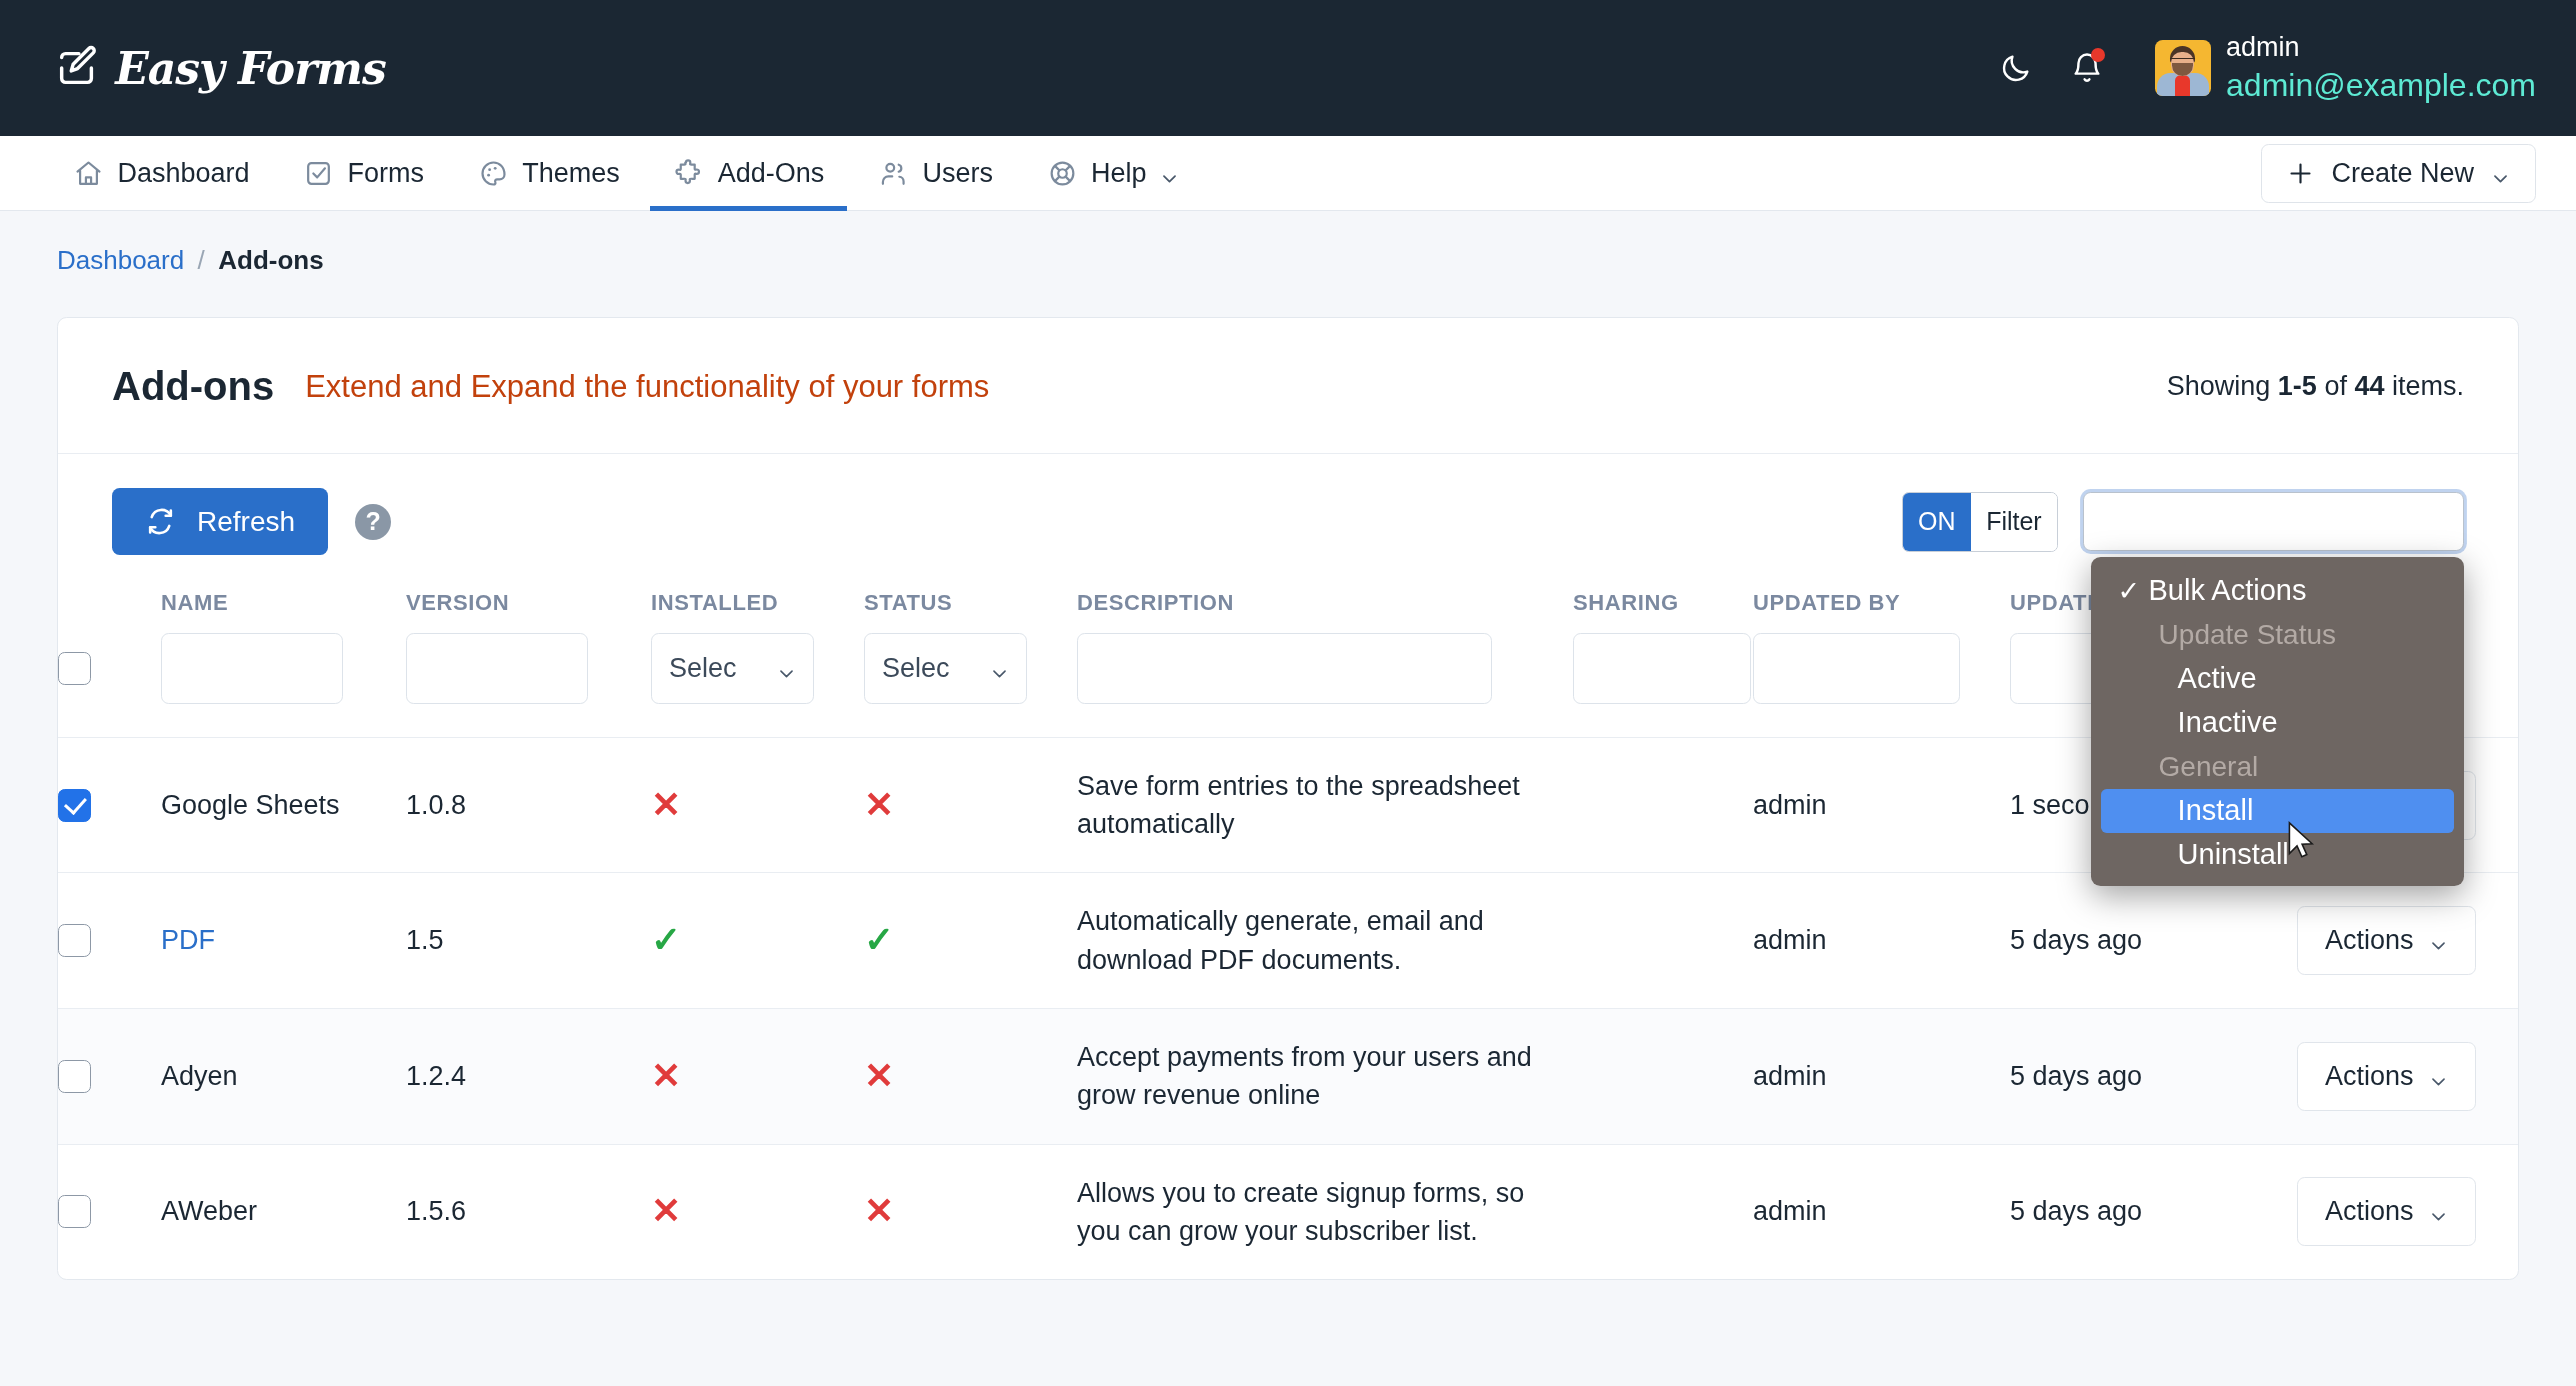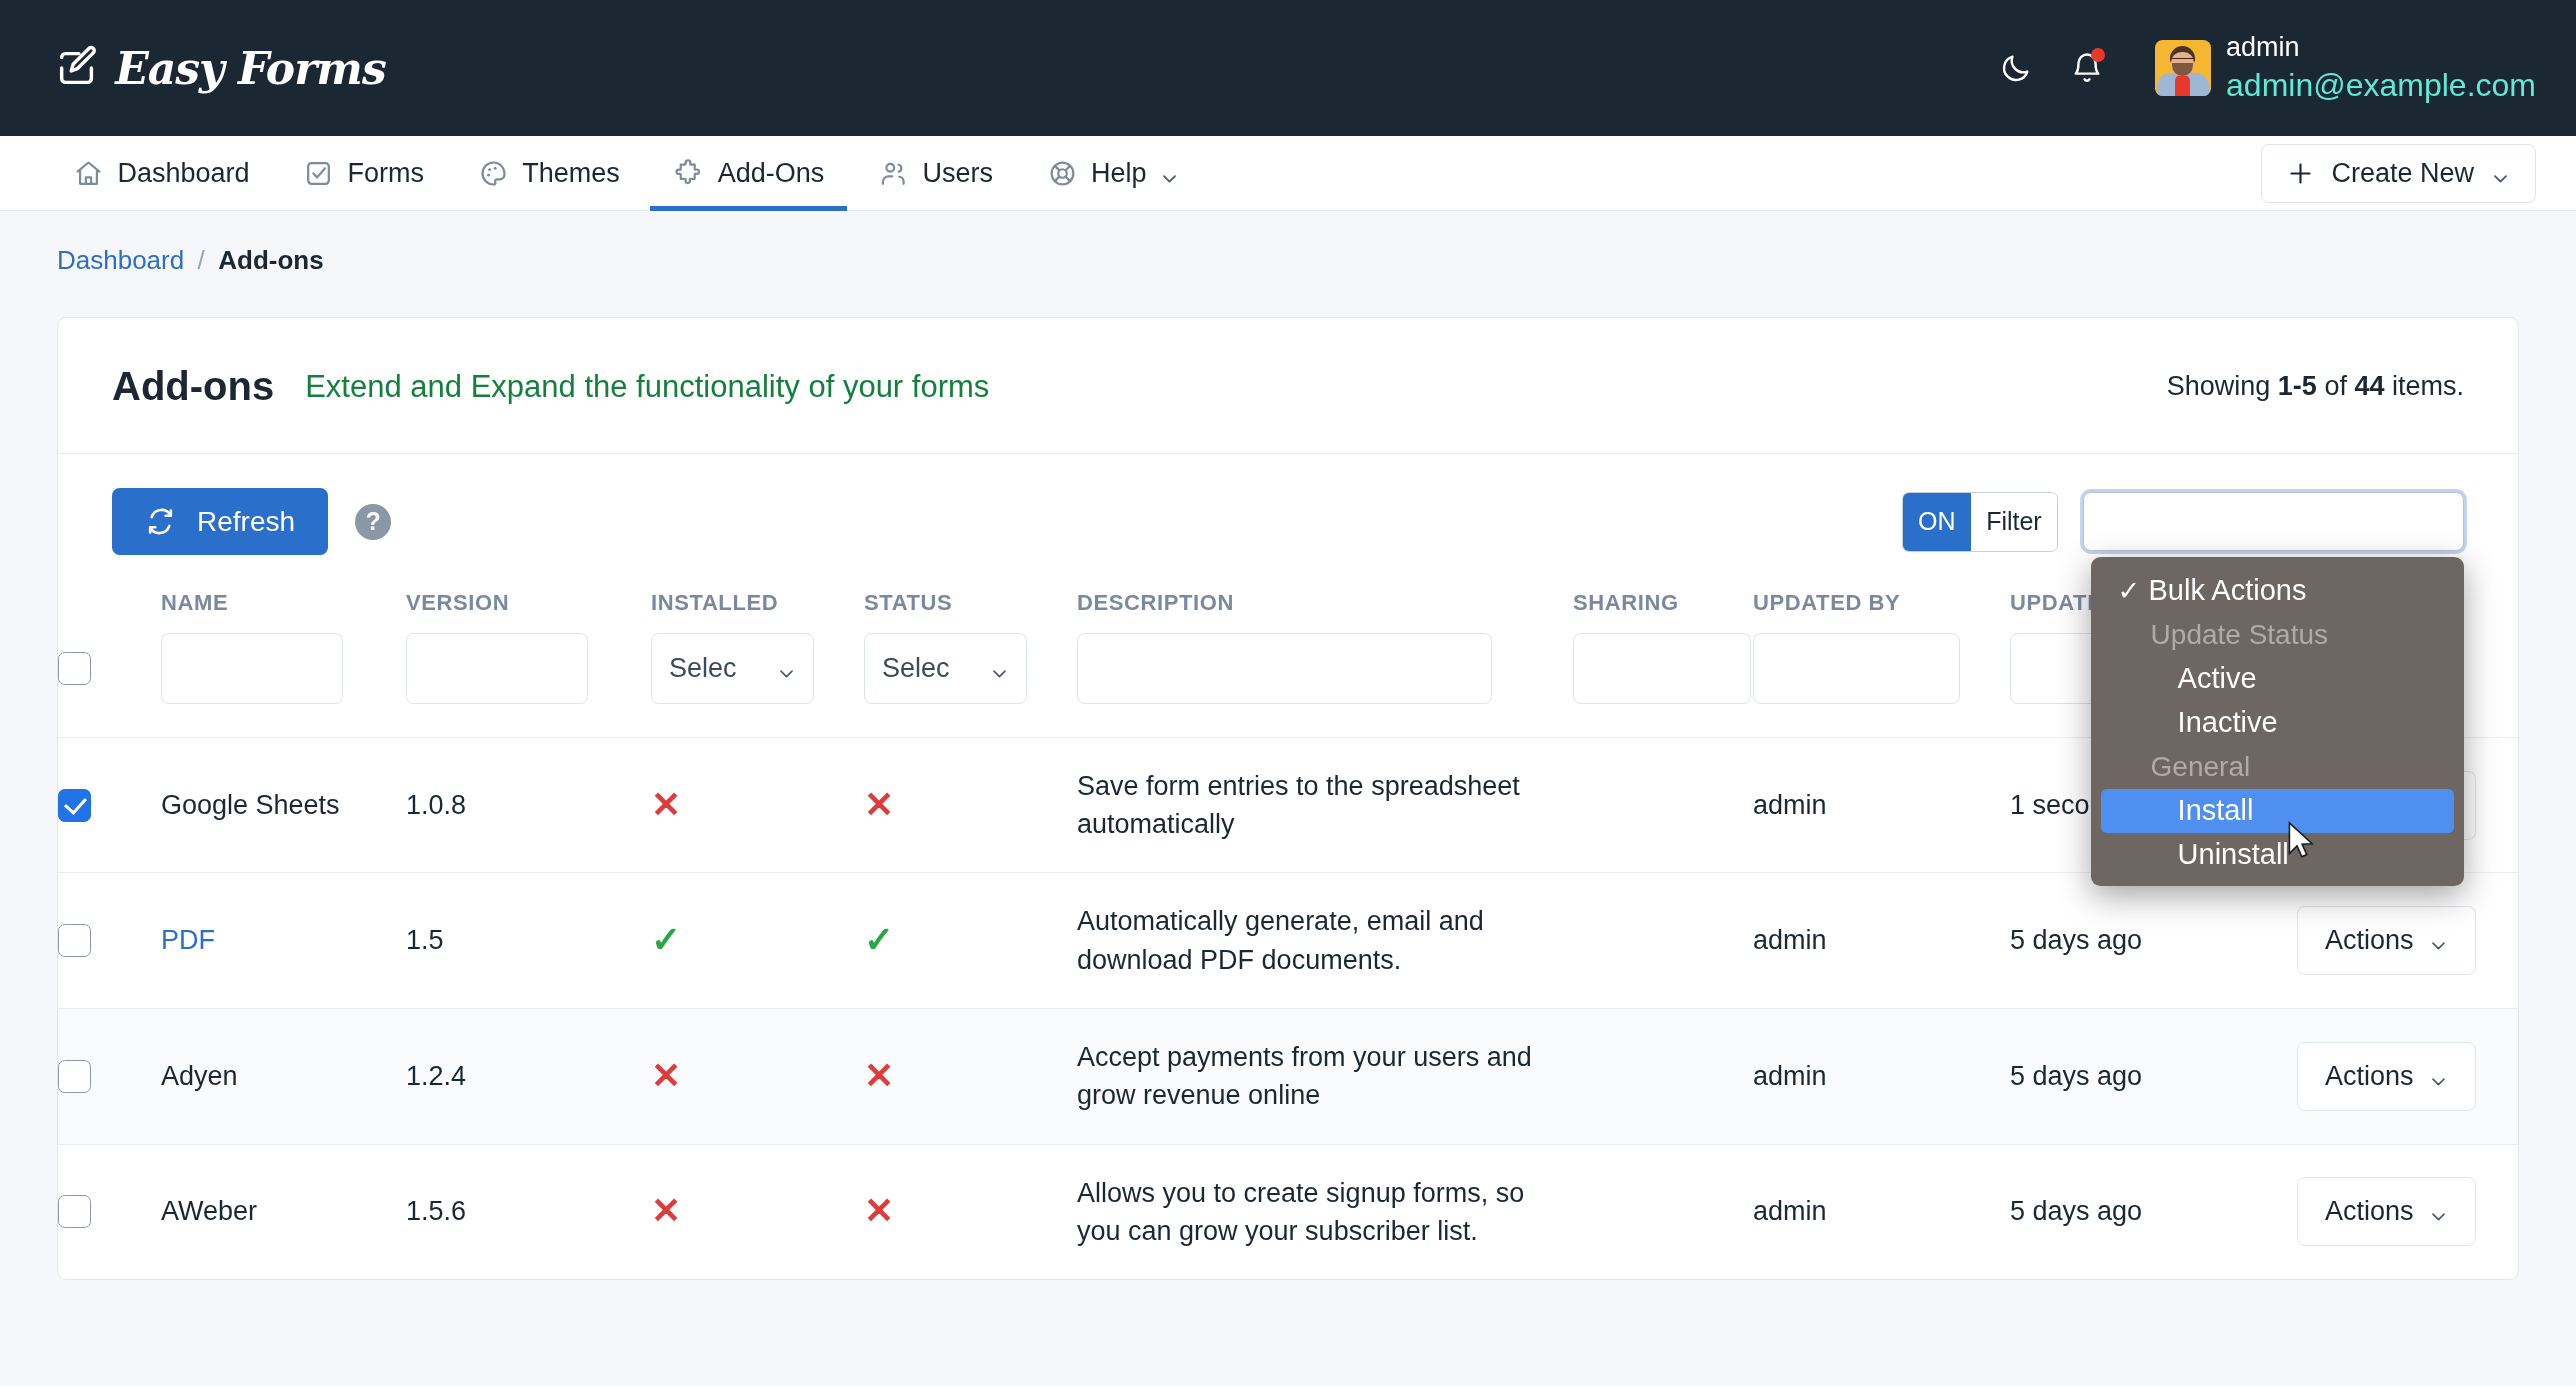--- a/index.html
+++ b/index.html
@@ -98,21 +98,21 @@
     border:1px solid #e3e8ee;
     border-radius:9.6px;
     overflow:hidden;
   }
   .card-head {
     display:flex; align-items:center;
     padding:46px 54px 44px 54px;
     border-bottom:1px solid #e9edf2;
   }
   .card-title { font-size:40px; font-weight:bold; }
-  .card-sub { font-size:31px; color:#15803d; margin-left:31px; }
+  .card-sub { font-size:31px; color:#c2410c; margin-left:31px; }
   .card-showing { margin-left:auto; font-size:27px; color:#1b2733; }
   .card-showing b { font-weight:bold; }
 
   .toolbar {
     display:flex; align-items:center;
     padding:34px 54px 27px 54px;
   }
   .refresh-btn {
     display:flex; align-items:center; gap:21px;
     background:#2a6fc9; color:#fff;
@@ -213,21 +213,21 @@
   }
   .dd-item {
     height:44px; display:flex; align-items:center;
     padding:0 9.6px 0 17px;
     font-size:29px; color:#fff;
     margin:0 9.6px; border-radius:5.7px;
   }
   .dd-item .tick { width:29px; flex:none; font-size:27px; }
   .dd-item .lbl { margin-left:1.9px; }
   .dd-item.group { color:#b3aaa5; font-size:28px; }
-  .dd-item.group .lbl { margin-left:4px; }
+  .dd-item.group .lbl { margin-left:12px; }
   .dd-item.indent .lbl { margin-left:31px; }
   .dd-item.sel { background:#4f8ff0; }
   .cursor {
     position:absolute; left:2287px; top:821px;
     width:29px; height:40px; z-index:70;
   }
 </style>
 </head>
 <body>
 

